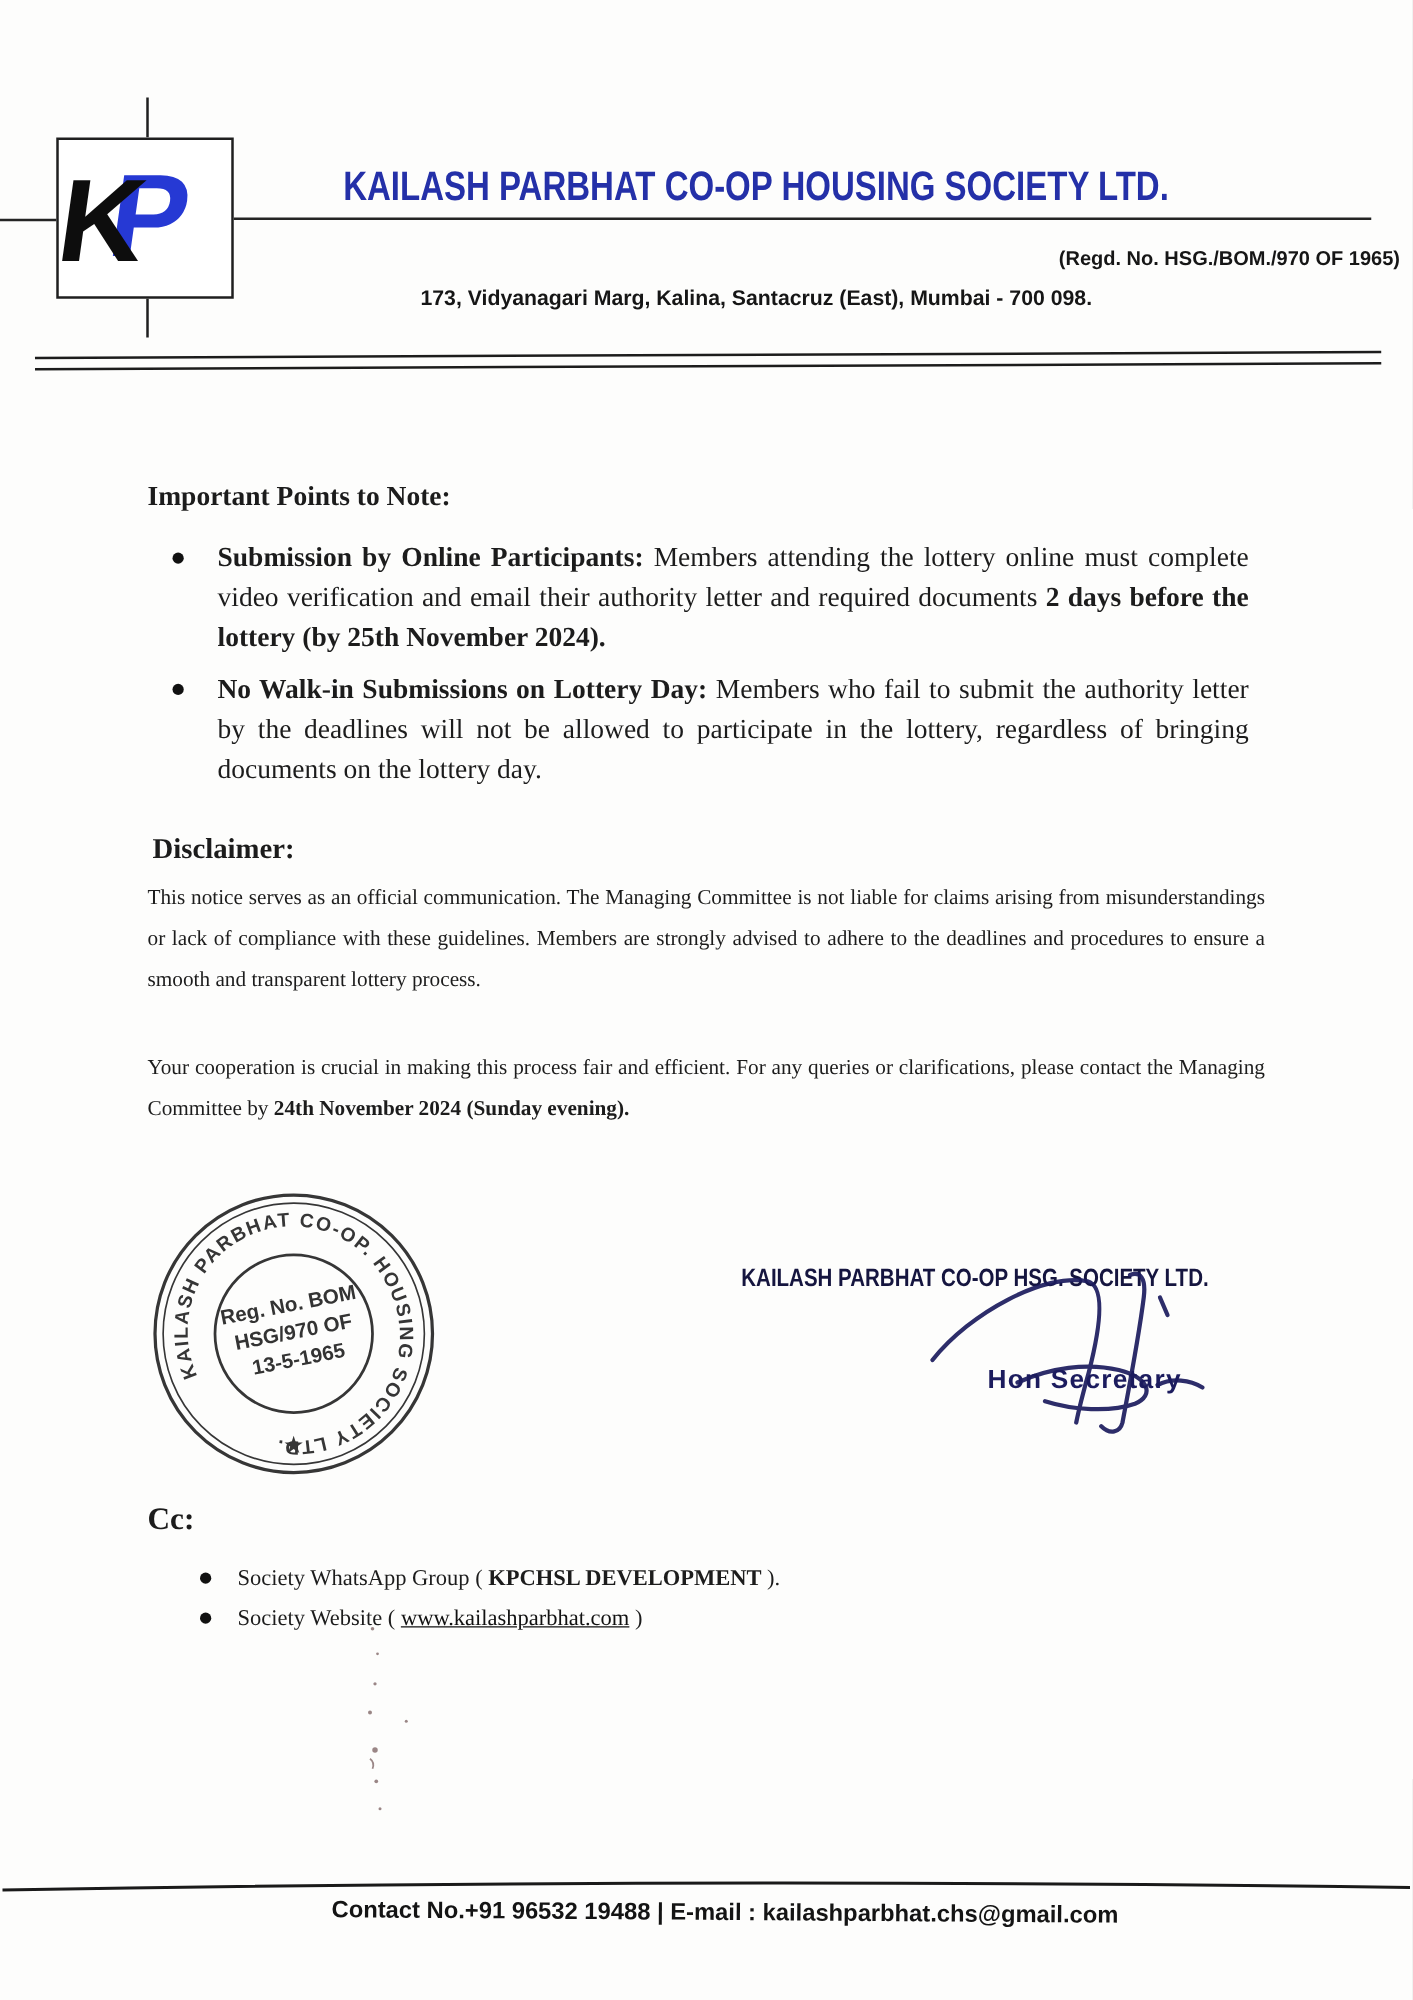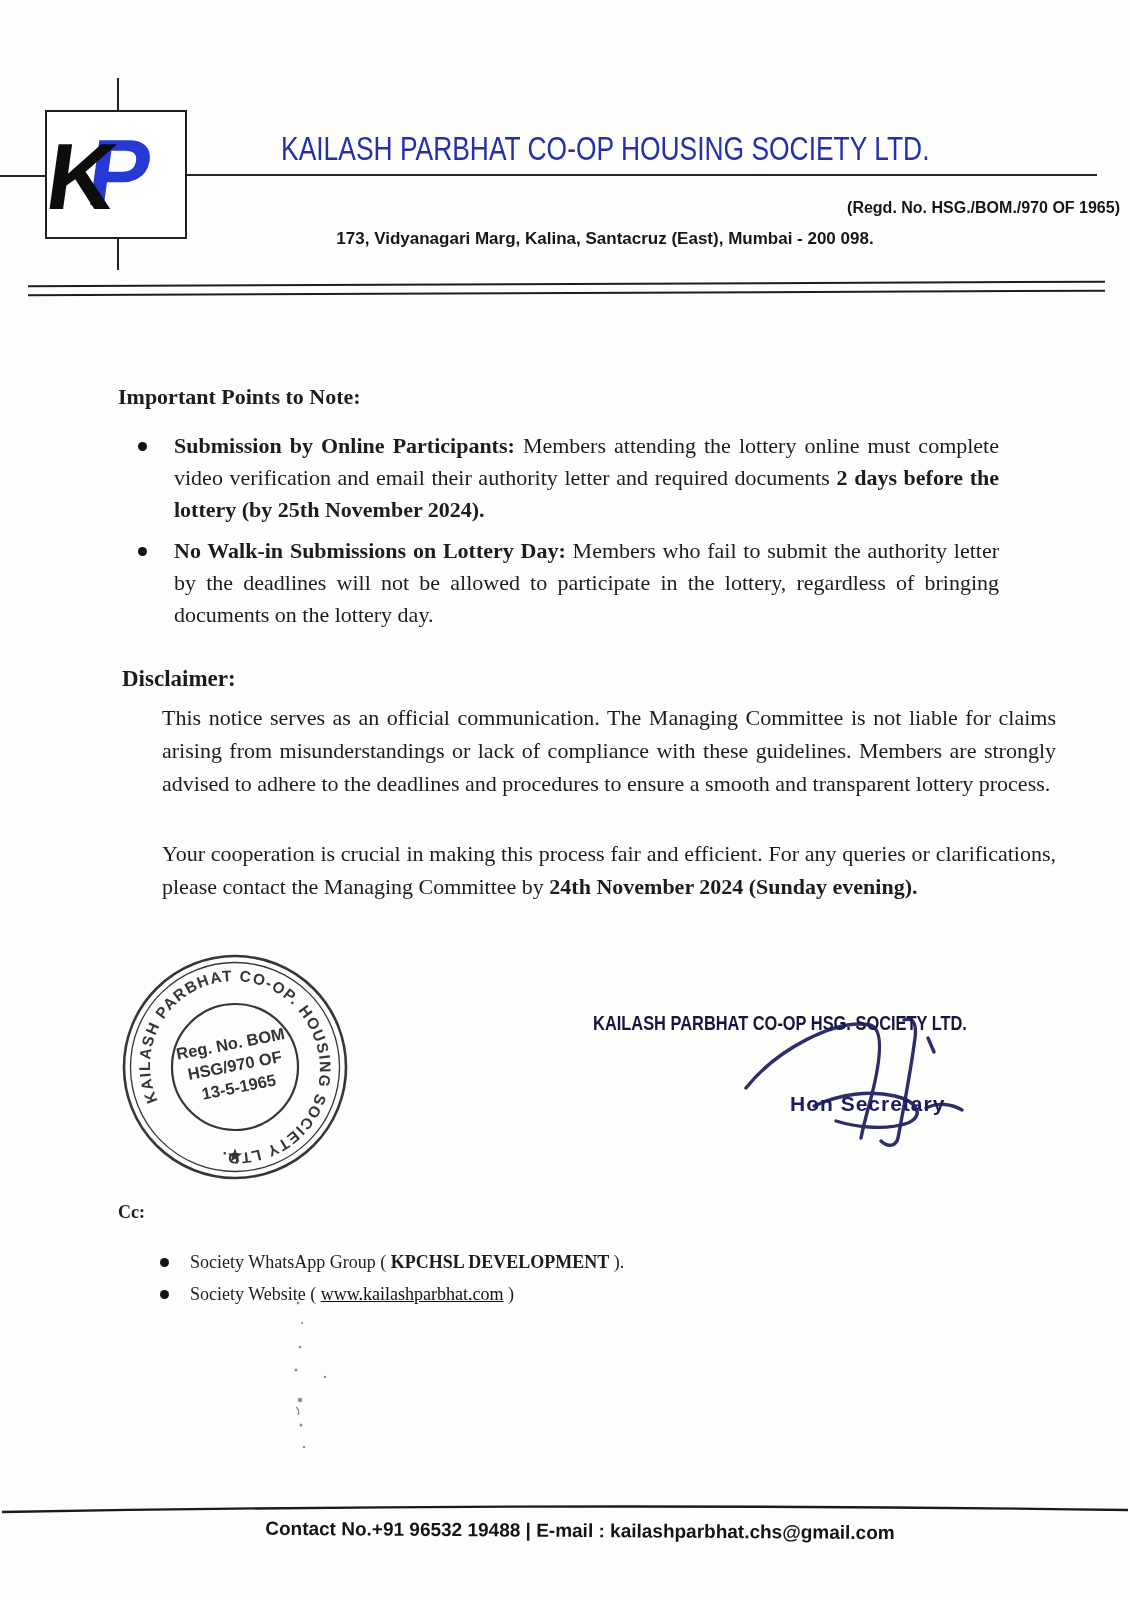--- a/index.html
+++ b/index.html
@@ -12,21 +12,21 @@
 
   
   .logo-box{
     left:45px;top:110px;width:138px;height:125px;
     border:2.5px solid #1f1f1f;background:#fff;
   }
   .vtick{width:2px;background:#1f1f1f;left:117px;}
   .hline{height:2px;background:#242424;}
   .org-title{
     left:90px;top:130px;width:1030px;text-align:center;
-    font-family:"Liberation Sans", sans-serif;font-weight:normal;
+    font-family:"Liberation Sans", sans-serif;font-weight:bold;
     font-size:33px;white-space:nowrap;
   }
   .org-title>span{display:inline-block;transform:scaleX(0.80);transform-origin:center;letter-spacing:0px;}
   .regd-line{
     left:90px;top:199px;width:1030px;text-align:right;
     font-family:"Liberation Sans", sans-serif;font-weight:bold;font-size:16px;color:#161616;
   }
   .addr-line{
     left:90px;top:229px;width:1030px;text-align:center;
     font-family:"Liberation Sans", sans-serif;font-weight:bold;font-size:17px;color:#161616;
@@ -41,41 +41,41 @@
   .h-serif{font-weight:bold;font-size:22px;}
   .imp-heading{left:118px;top:384px;}
   .bullet-list{left:104px;top:430px;width:895px;}
   .bullet-item{position:relative;padding-left:70px;text-align:justify;font-size:22px;line-height:32px;}
   .bullet-item + .bullet-item{margin-top:9px;}
   .bullet-dot{
     position:absolute;left:34px;top:12px;width:9px;height:9px;border-radius:50%;background:#111;
   }
   b.lead{font-weight:bold;}
   .disc-heading{left:122px;top:666px;font-size:23px;}
-  .para{left:118px;top:0;width:894px;text-align:justify;font-size:22px;line-height:33px;margin-left:44px;}
+  .para{left:118px;top:0;width:894px;text-align:justify;font-size:17px;line-height:33px;}
   .para-1{top:701px;}
   .para-2{top:837px;}
 
   
   .stamp{left:116px;top:948px;width:238px;height:238px;opacity:.92;}
 
   
   .sign-org{
     left:552px;top:1012px;width:400px;text-align:center;white-space:nowrap;
     font-family:"Liberation Sans", sans-serif;font-weight:bold;font-size:20px;color:#15153f;
   }
   .sign-org>span{display:inline-block;transform:scaleX(0.82);transform-origin:center;}
   .sign-role{
     left:790px;top:1092px;font-family:"Liberation Sans", sans-serif;
     font-weight:bold;font-size:21px;color:#1c1c5e;letter-spacing:1px;white-space:nowrap;
   }
   .sign-scrawl{left:718px;top:1008px;width:265px;height:150px;pointer-events:none;}
 
   
-  .cc-label{left:118px;top:1202px;font-size:18px;}
+  .cc-label{left:118px;top:1202px;font-size:25px;}
   .cc-list{left:118px;top:1246px;width:860px;}
   .cc-item{position:relative;padding-left:72px;font-size:18px;line-height:32px;white-space:nowrap;}
   .cc-dot{position:absolute;left:42px;top:12px;width:9px;height:9px;border-radius:50%;background:#111;}
   .cc-bold{font-weight:bold;}
   .cc-link{font-weight:normal;text-decoration:underline;color:#111;}
 
   .speckles{left:270px;top:1295px;width:120px;height:160px;}
 
   
   .footer-line{left:0;top:1498px;width:1130px;height:20px;}
@@ -101,21 +101,21 @@
         <text x="36" y="93" fill="#2639d4">P</text>
         <text x="-4" y="97" fill="#0d0d0d">K</text>
       </g>
     </svg>
   </div>
 
   <div class="abs org-title" style="color:#2430a8;">
     <span>KAILASH PARBHAT CO-OP HOUSING SOCIETY LTD.</span>
   </div>
   <div class="abs regd-line">(Regd. No. HSG./BOM./970 OF 1965)</div>
-  <div class="abs addr-line">173, Vidyanagari Marg, Kalina, Santacruz (East), Mumbai - 200 098.</div>
+  <div class="abs addr-line">173, Vidyanagari Marg, Kalina, Santacruz (East), Mumbai - 700 098.</div>
   <div class="abs double-rule"></div>
 
   <div class="abs h-serif imp-heading">Important Points to Note:</div>
 
   <div class="abs bullet-list">
     <div class="bullet-item">
       <span class="bullet-dot"></span>
       <b class="lead">Submission by Online Participants:</b><span> Members attending the lottery online must complete video verification and email their authority letter and required documents </span><b>2 days before the lottery (by 25th November 2024).</b>
     </div>
     <div class="bullet-item">

